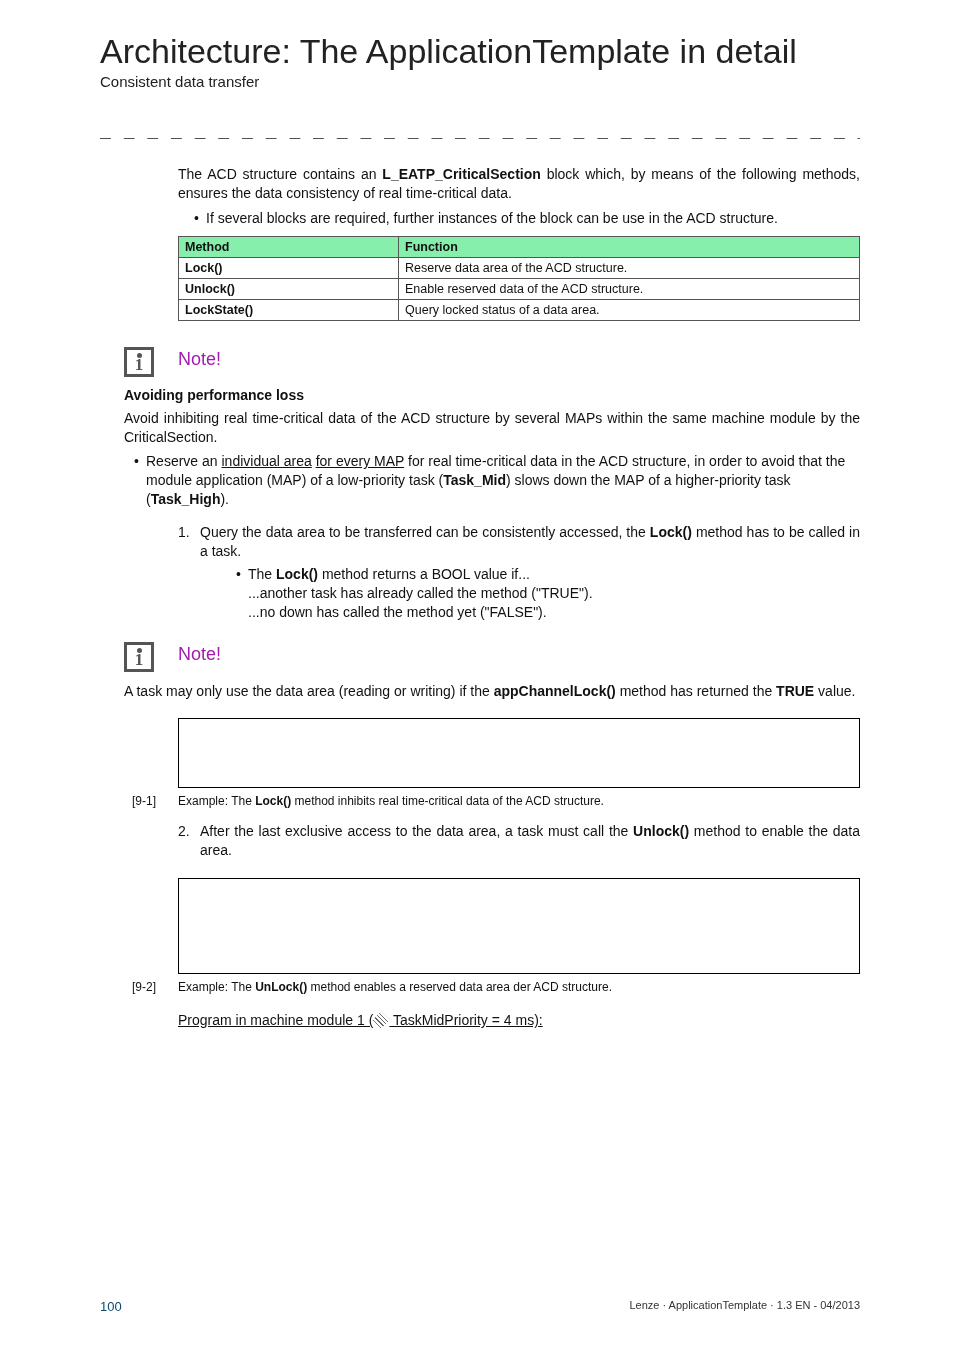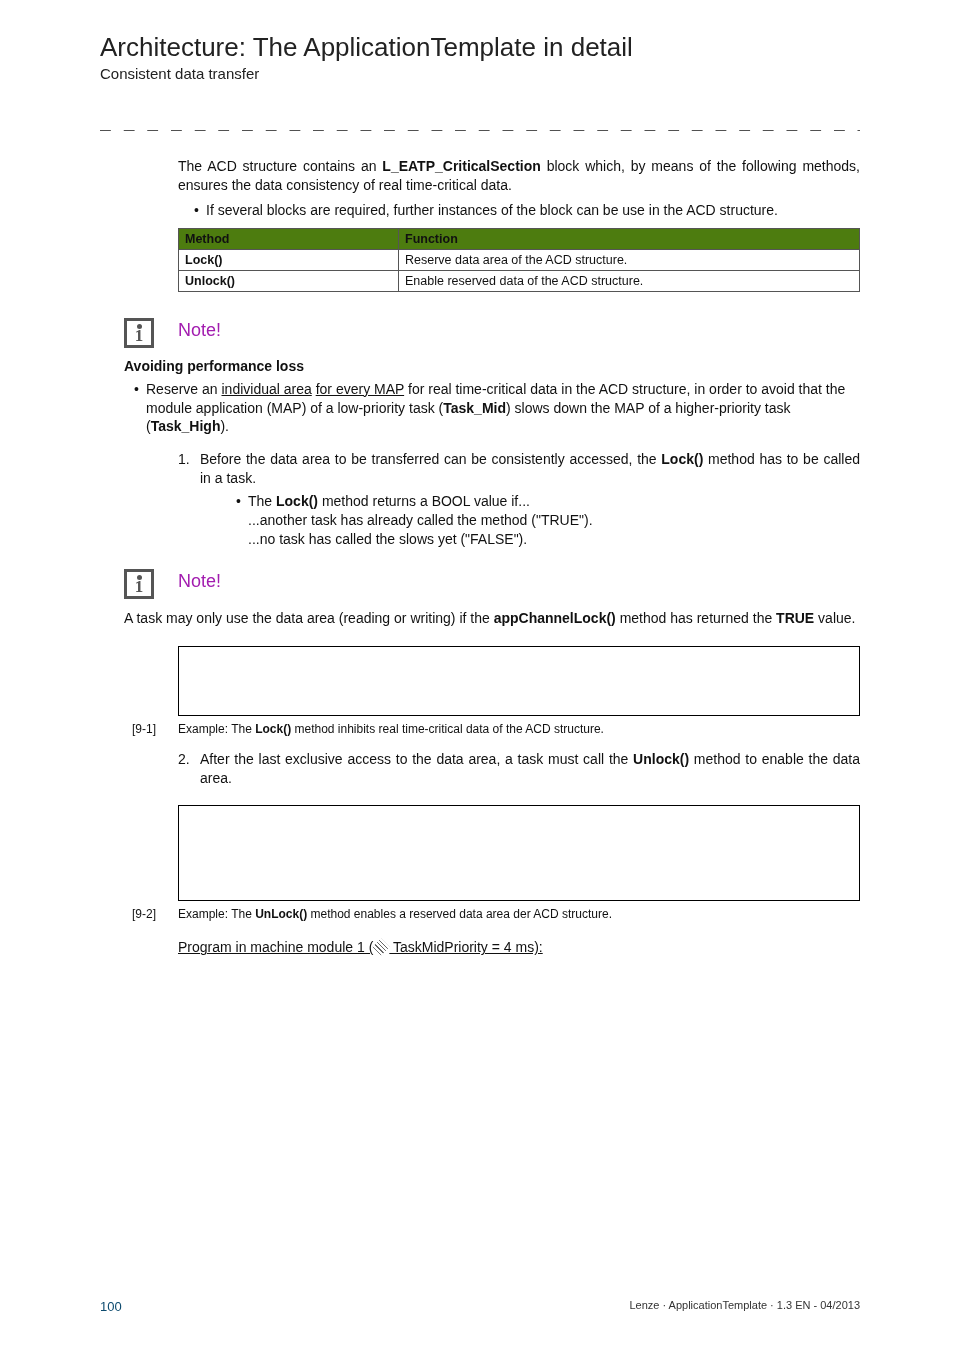--- a/index.html
+++ b/index.html
@@ -7,21 +7,21 @@
     font-family: "Segoe UI", Arial, sans-serif;
     font-size: 14px;
     color: #111;
     background: #fff;
     width: 954px;
     height: 1350px;
     position: relative;
     padding: 32px 94px 40px 100px;
   }
   .page-title {
-    font-size: 26px;
+    font-size: 34px;
     font-weight: 400;
     color: #222;
     margin-bottom: 2px;
   }
   .page-subtitle {
     font-size: 15px;
     color: #222;
     margin-bottom: 28px;
   }
   .dash-rule {
@@ -66,21 +66,21 @@
     margin-top: 8px;
     font-size: 12.5px;
   }
   table.method-table th, table.method-table td {
     border: 1px solid #555;
     padding: 3px 6px;
     text-align: left;
     vertical-align: middle;
   }
   table.method-table th {
-    background: #4d7c0f;
+    background: #86efac;
     font-weight: 700;
   }
   table.method-table th:first-child,
   table.method-table td:first-child { width: 220px; font-weight:700; }
   table.method-table th:first-child { font-weight:700; }
 
   .note-block {
     margin-top: 26px;
     margin-bottom: 10px;
   }
@@ -200,55 +200,60 @@
     </thead>
     <tbody>
       <tr>
         <td>Lock()</td>
         <td style="font-weight:400">Reserve data area of the ACD structure.</td>
       </tr>
       <tr>
         <td>Unlock()</td>
         <td style="font-weight:400">Enable reserved data of the ACD structure.</td>
       </tr>
+      <tr>
+        <td>LockState()</td>
+        <td style="font-weight:400">Query locked status of a data area.</td>
+      </tr>
     </tbody>
   </table>
 
   <div class="note-block" style="margin-left:-54px;">
     <div class="note-row">
       <div class="info-icon">
           <span>1</span>
         </div>
       <div class="note-label">Note!</div>
     </div>
     <div class="note-body">
       <div class="note-sub">Avoiding performance loss</div>
+      <div class="para">Avoid inhibiting real time-critical data of the ACD structure by several MAPs within the same machine module by the CriticalSection.</div>
       <div class="bullet" style="margin-left:10px;">
         <span class="dot">•</span>
         <span class="txt">
           <span>Reserve an </span><span class="underline">individual area</span><span> </span><span class="underline">for every MAP</span><span> for real time-critical data in the ACD structure, in order to avoid that the module application (MAP) of a low-priority task (</span><b>Task_Mid</b><span>) slows down the MAP of a higher-priority task (</span><b>Task_High</b><span>).</span>
         </span>
       </div>
     </div>
   </div>
 
   <div class="ol-item">
     <span class="num">1.</span>
     <span class="txt">
-      <span>Before the data area to be transferred can be consistently accessed, the </span><b>Lock()</b><span> method has to be called in a task.</span>
+      <span>Query the data area to be transferred can be consistently accessed, the </span><b>Lock()</b><span> method has to be called in a task.</span>
     </span>
   </div>
   <div class="sub-bullet">
     <span class="dot">•</span>
     <span>
       <span>The </span><b>Lock()</b><span> method returns a BOOL value if...</span>
     </span>
   </div>
   <div class="sub-line">...another task has already called the method ("TRUE").</div>
-  <div class="sub-line">...no task has called the slows yet ("FALSE").</div>
+  <div class="sub-line">...no down has called the method yet ("FALSE").</div>
 
   <div class="note-block" style="margin-left:-54px; margin-top:20px;">
     <div class="note-row">
       <div class="info-icon">
           <span>1</span>
         </div>
       <div class="note-label">Note!</div>
     </div>
     <div class="note-body">
       <div class="para">

